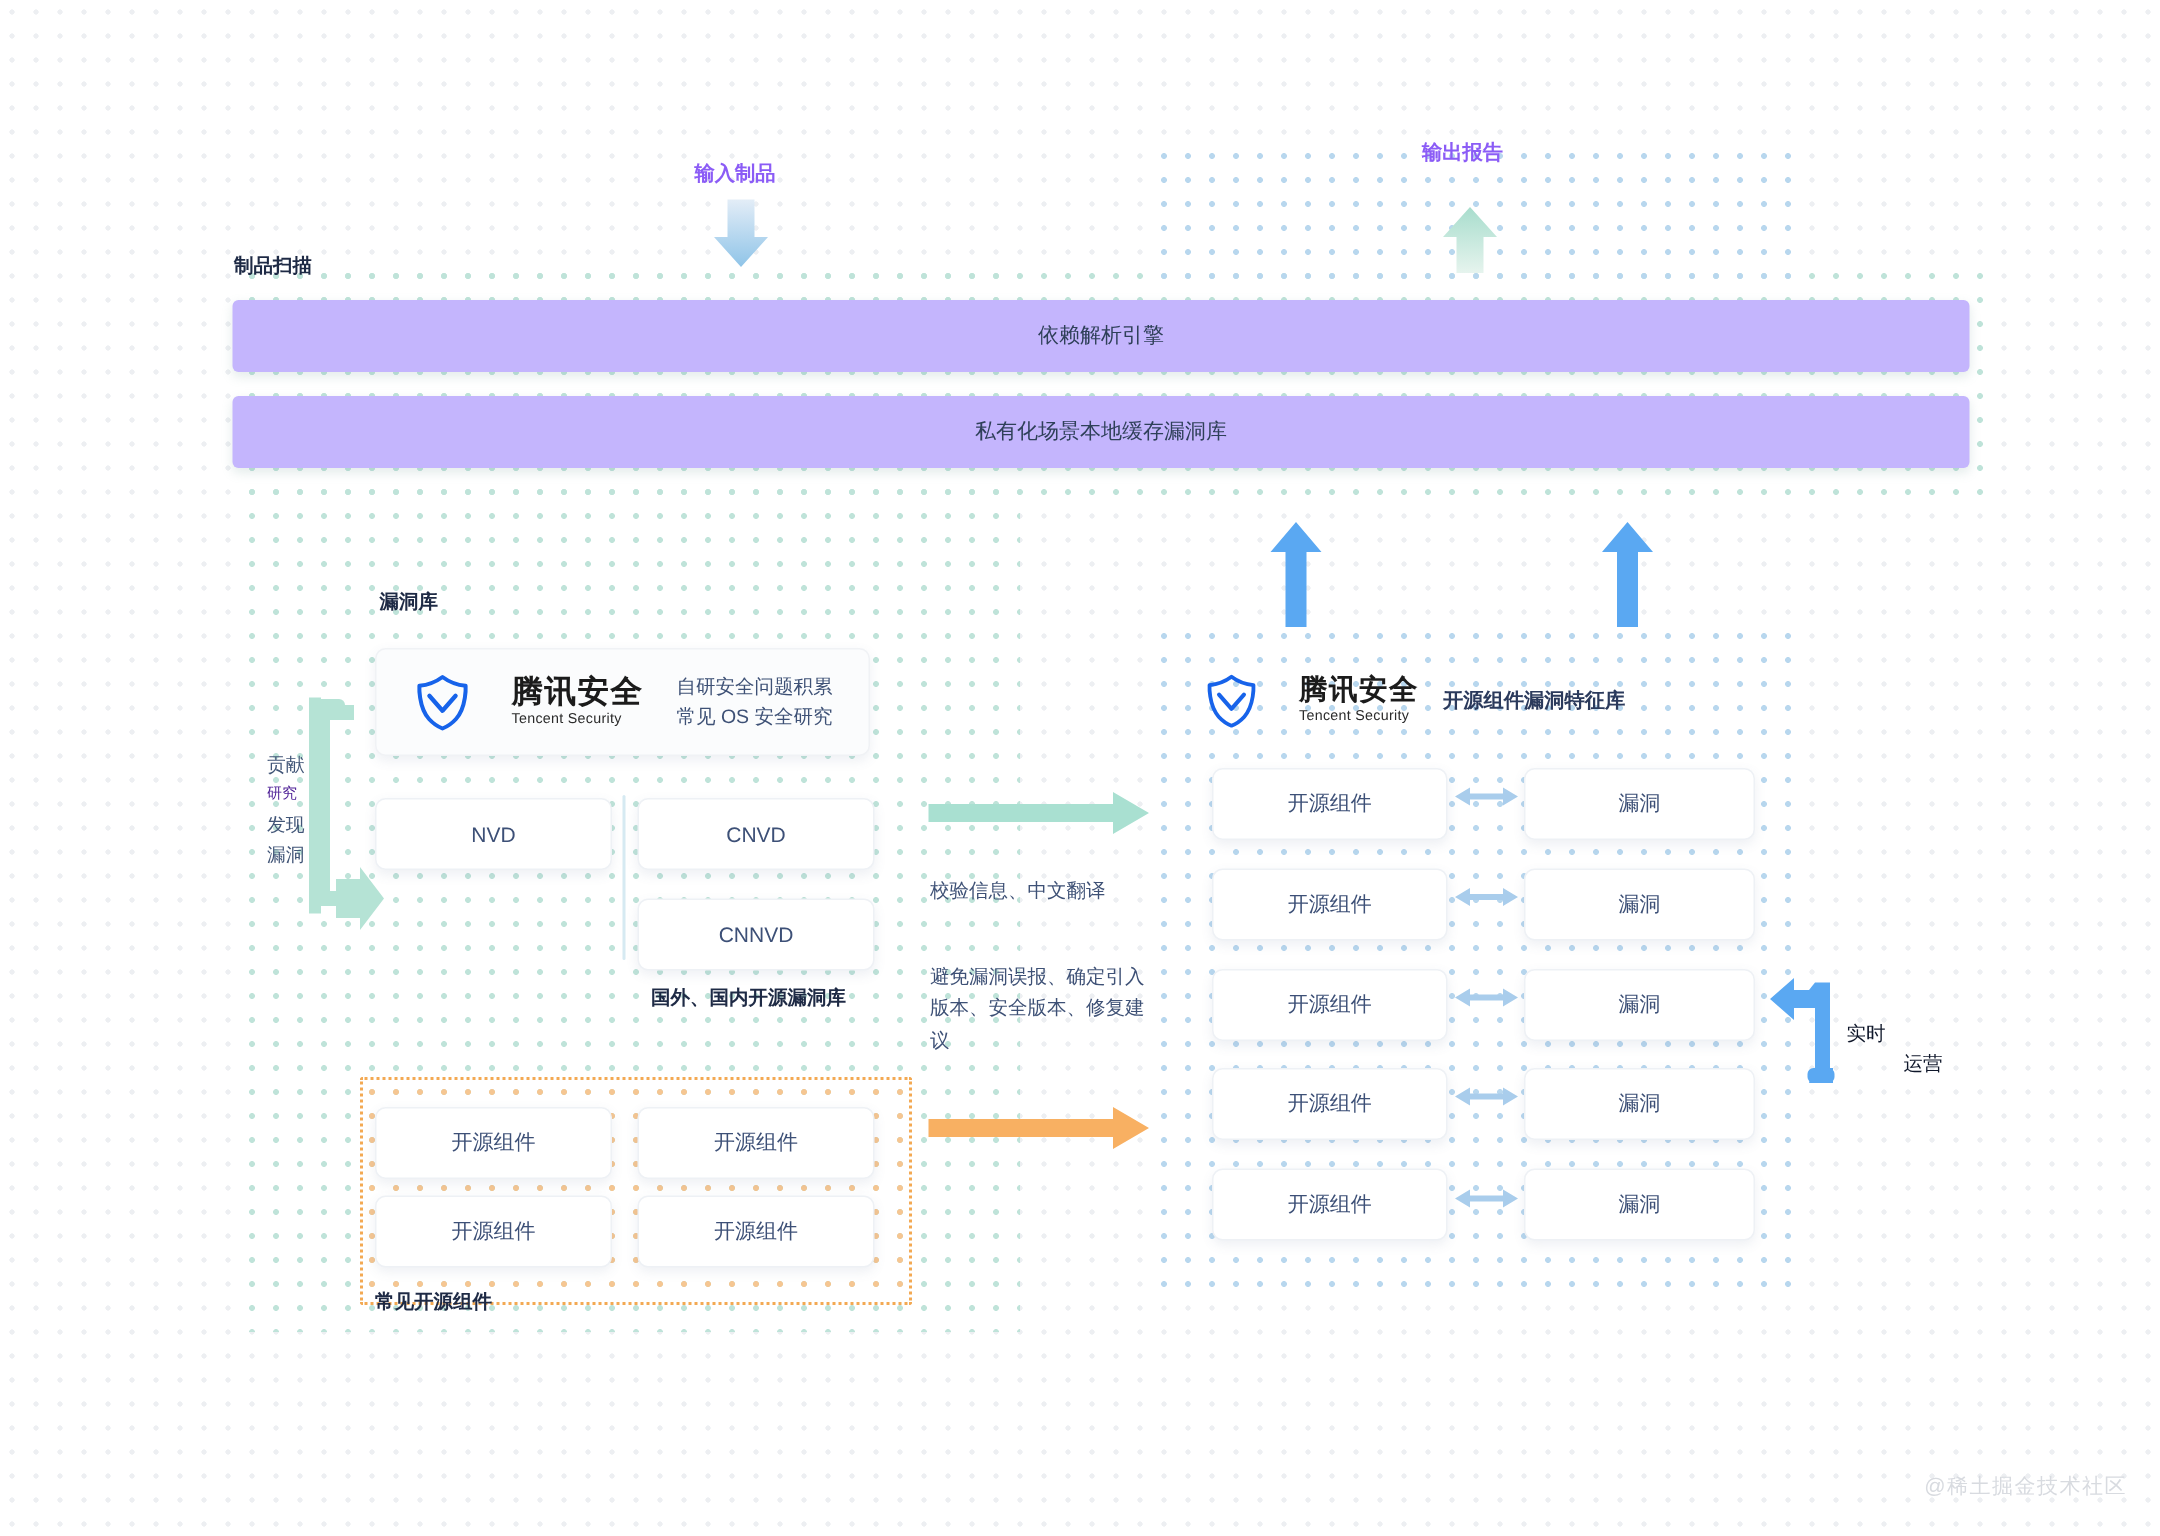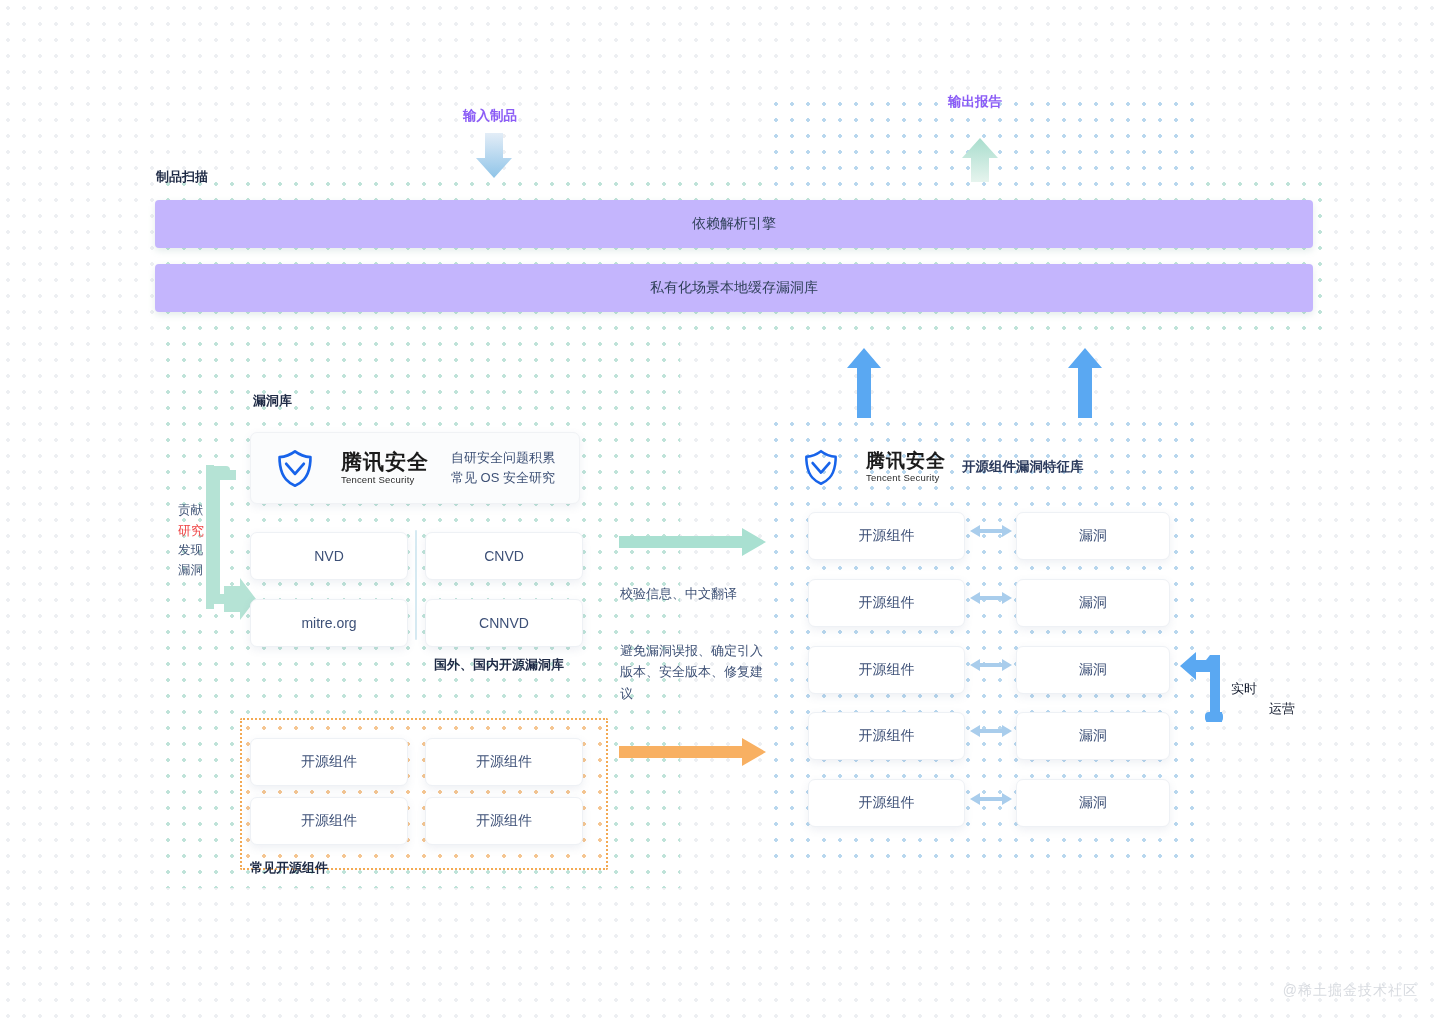--- a/index.html
+++ b/index.html
@@ -176,21 +176,21 @@
   <div class="hdr-blue" style="left:463px;top:107px;">输入制品</div>
   <div class="hdr-blue" style="left:948px;top:93px;">输出报告</div>
   <div class="lbl" style="left:156px;top:168px;">制品扫描</div>
 
   <div class="tealbar" style="left:155px;top:200px;width:1158px;height:48px;">依赖解析引擎</div>
   <div class="tealbar" style="left:155px;top:264px;width:1158px;height:48px;">私有化场景本地缓存漏洞库</div>
 
   <div class="lbl" style="left:253px;top:392px;">漏洞库</div>
 
   <div class="lbl-cn" style="left:178px;top:502px;font-size:12.5px;color:#415577;">贡献</div>
-  <div class="lbl-cn" style="left:178px;top:522px;font-size:13px;color:#ef4444;">研究</div>
+  <div class="lbl-cn" style="left:178px;top:522px;font-size:10px;color:#4c1d95;">研究</div>
   <div class="lbl-cn" style="left:178px;top:542px;font-size:12.5px;color:#415577;">发现</div>
   <div class="lbl-cn" style="left:178px;top:562px;font-size:12.5px;color:#415577;">漏洞</div>
 
   <div class="card card-logo" style="left:250px;top:432px;width:330px;height:72px;padding:0 0 0 24px;box-sizing:border-box;">
     <div class="tlogo">
       <svg width="40" height="40" viewBox="0 0 48 48">
         <path d="M24 4 C18 8.5 11.5 10.5 5.5 11 C5.5 11 4.6 28 13.2 37.6 C17 41.8 21 44 24 45.2 C27 44 31 41.8 34.8 37.6 C43.4 28 42.5 11 42.5 11 C36.5 10.5 30 8.5 24 4 Z" fill="none" stroke="#1763ea" stroke-width="3.2" stroke-linejoin="round"></path>
         <path d="M13.5 19 L24 31 L34.5 19" fill="none" stroke="#1763ea" stroke-width="3.4" stroke-linecap="round" stroke-linejoin="round"></path>
       </svg>
       <span class="txt">
@@ -201,21 +201,20 @@
     <div class="logo-side">
       <div>自研安全问题积累</div>
       <div>常见 OS 安全研究</div>
     </div>
   </div>
 
   <div class="vdiv" style="left:415px;top:530px;height:110px;"></div>
 
   <div class="card" style="left:250px;top:532px;width:156px;height:46px;">NVD</div>
   <div class="card" style="left:425px;top:532px;width:156px;height:46px;">CNVD</div>
-  <div class="card" style="left:250px;top:599px;width:156px;height:46px;">mitre.org</div>
   <div class="card" style="left:425px;top:599px;width:156px;height:46px;">CNNVD</div>
 
   <div class="lbl" style="left:434px;top:656px;">国外、国内开源漏洞库</div>
 
   <div class="orangebox" style="left:240px;top:718px;width:364px;height:148px;"></div>
 
   <div class="card" style="left:250px;top:738px;width:156px;height:46px;">开源组件</div>
   <div class="card" style="left:425px;top:738px;width:156px;height:46px;">开源组件</div>
   <div class="card" style="left:250px;top:797px;width:156px;height:46px;">开源组件</div>
   <div class="card" style="left:425px;top:797px;width:156px;height:46px;">开源组件</div>

